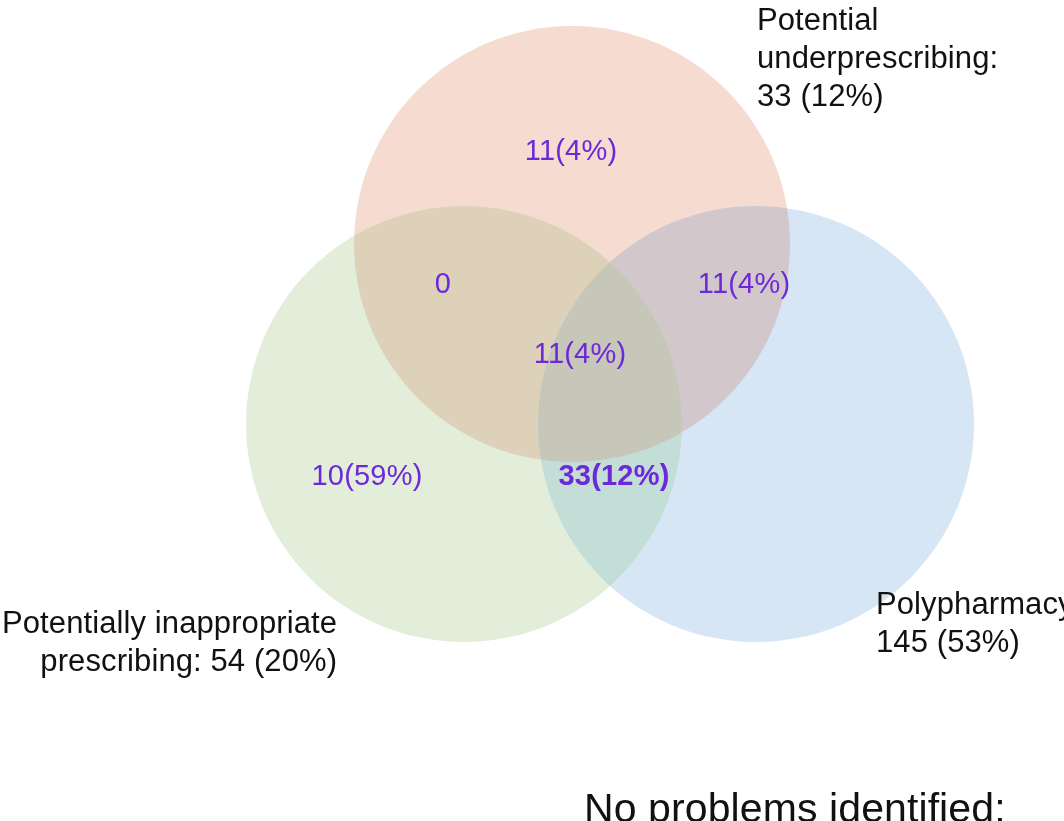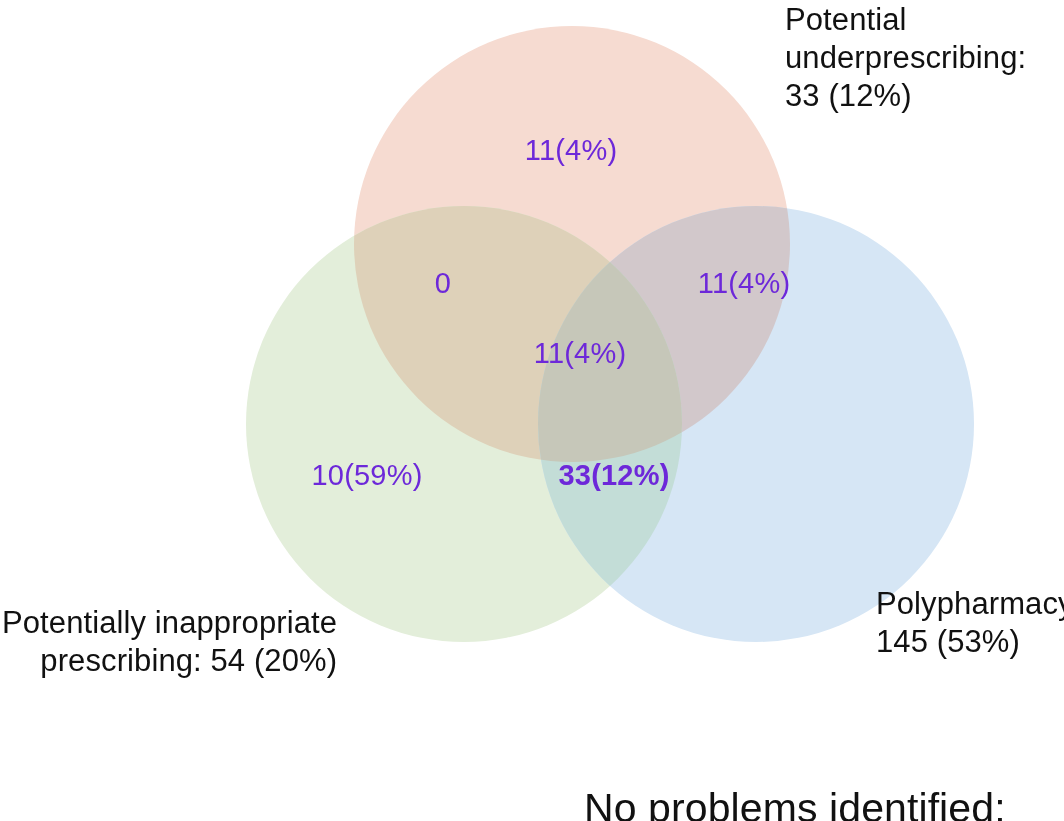--- a/index.html
+++ b/index.html
@@ -46,21 +46,21 @@
   }
   
   #count-underprescribing-only { left: 476px; top: 133px; width: 190px; }
   #count-inappropriate-underprescribing { left: 378px; top: 266px; width: 130px; }
   #count-underprescribing-polypharmacy { left: 584px; top: 266px; width: 320px; }
   #count-all-three { left: 470px; top: 336px; width: 220px; }
   #count-inappropriate-only { left: 232px; top: 458px; width: 270px; }
   #count-inappropriate-polypharmacy { left: 464px; top: 458px; width: 300px; font-weight: bold; }
   #count-polypharmacy-only { left: 668px; top: 458px; width: 300px; }
   
-  #label-underprescribing { left: 757px; top: 1px; margin-left: 28px; }
+  #label-underprescribing { left: 757px; top: 1px; }
   #label-inappropriate { left: 2px; top: 604px; text-align: right; }
   #label-polypharmacy { left: 832px; top: 585px; margin-left: 44px; }
   #label-no-problems { left: 584px; top: 783px; font-size: 41px; }
 </style>
 </head>
 <body>
 
 <div id="figure">
 
   <svg id="venn-svg" viewBox="0 0 1064 821">

